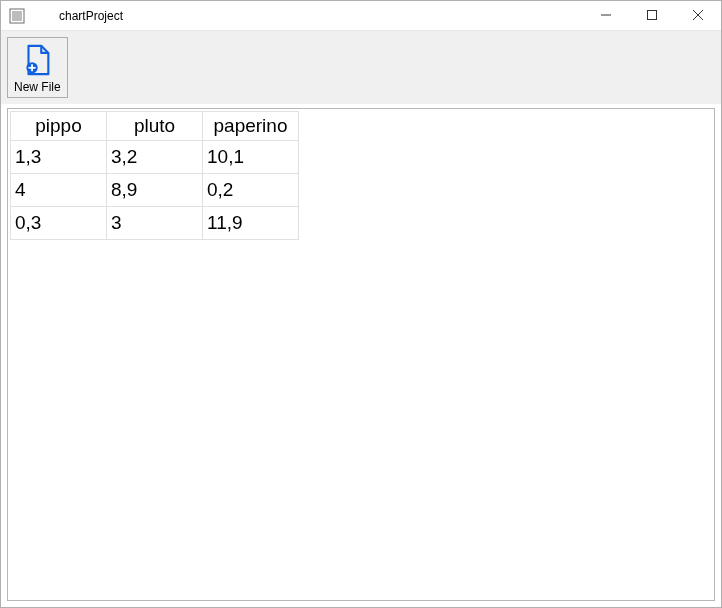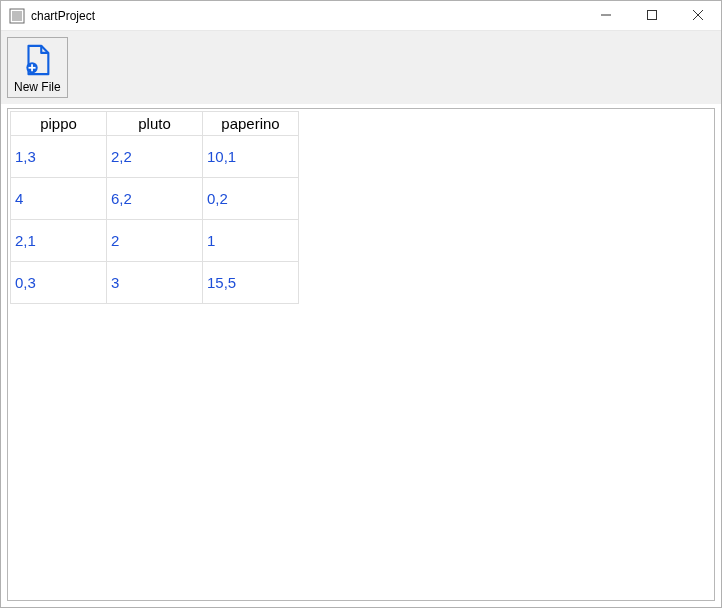--- a/index.html
+++ b/index.html
@@ -23,20 +23,21 @@
       display: flex;
       flex-direction: column;
     }
     .titlebar {
       height: 30px;
       background: #ffffff;
       display: flex;
       align-items: center;
       padding: 0 0 0 8px;
       border-bottom: 1px solid #e8e8e8;
+      gap: 28px;
     }
     .titlebar-icon {
       width: 16px;
       height: 16px;
       margin-right: 6px;
       display: inline-block;
     }
     .titlebar-title {
       flex: 1;
       font-size: 12px;
@@ -96,39 +97,39 @@
     .content-frame {
       margin: 4px 6px 6px 6px;
       flex: 1;
       border: 1px solid #b7b7b7;
       background: #ffffff;
       padding: 2px;
       overflow: hidden;
     }
     .data-table {
       border-collapse: collapse;
-      font-size: 15px;
+      font-size: 19px;
     }
     .data-table th {
       background: #ffffff;
       border: 1px solid #e0e0e0;
       font-weight: normal;
       text-align: center;
       padding: 3px 6px;
       height: 24px;
       min-width: 96px;
       color: #000;
     }
     .data-table td {
       border: 1px solid #e0e0e0;
-      padding: 12px 4px;
+      padding: 5px 4px;
       height: 28px;
       min-width: 96px;
       text-align: left;
-      color: #1d4ed8;
+      color: #000000;
       vertical-align: middle;
     }
   </style>
 </head>
 <body>
 
 <div class="window">
 
   <div class="titlebar">
     <span class="titlebar-icon">
@@ -185,35 +186,30 @@
       <thead>
         <tr>
           <th>pippo</th>
           <th>pluto</th>
           <th>paperino</th>
         </tr>
       </thead>
       <tbody>
         <tr>
           <td>1,3</td>
-          <td>2,2</td>
+          <td>3,2</td>
           <td>10,1</td>
         </tr>
         <tr>
           <td>4</td>
-          <td>6,2</td>
+          <td>8,9</td>
           <td>0,2</td>
-        </tr>
-        <tr>
-          <td>2,1</td>
-          <td>2</td>
-          <td>1</td>
         </tr>
         <tr>
           <td>0,3</td>
           <td>3</td>
-          <td>15,5</td>
+          <td>11,9</td>
         </tr>
       </tbody>
     </table>
   </div>
 
 </div>
 
 </body></html>

